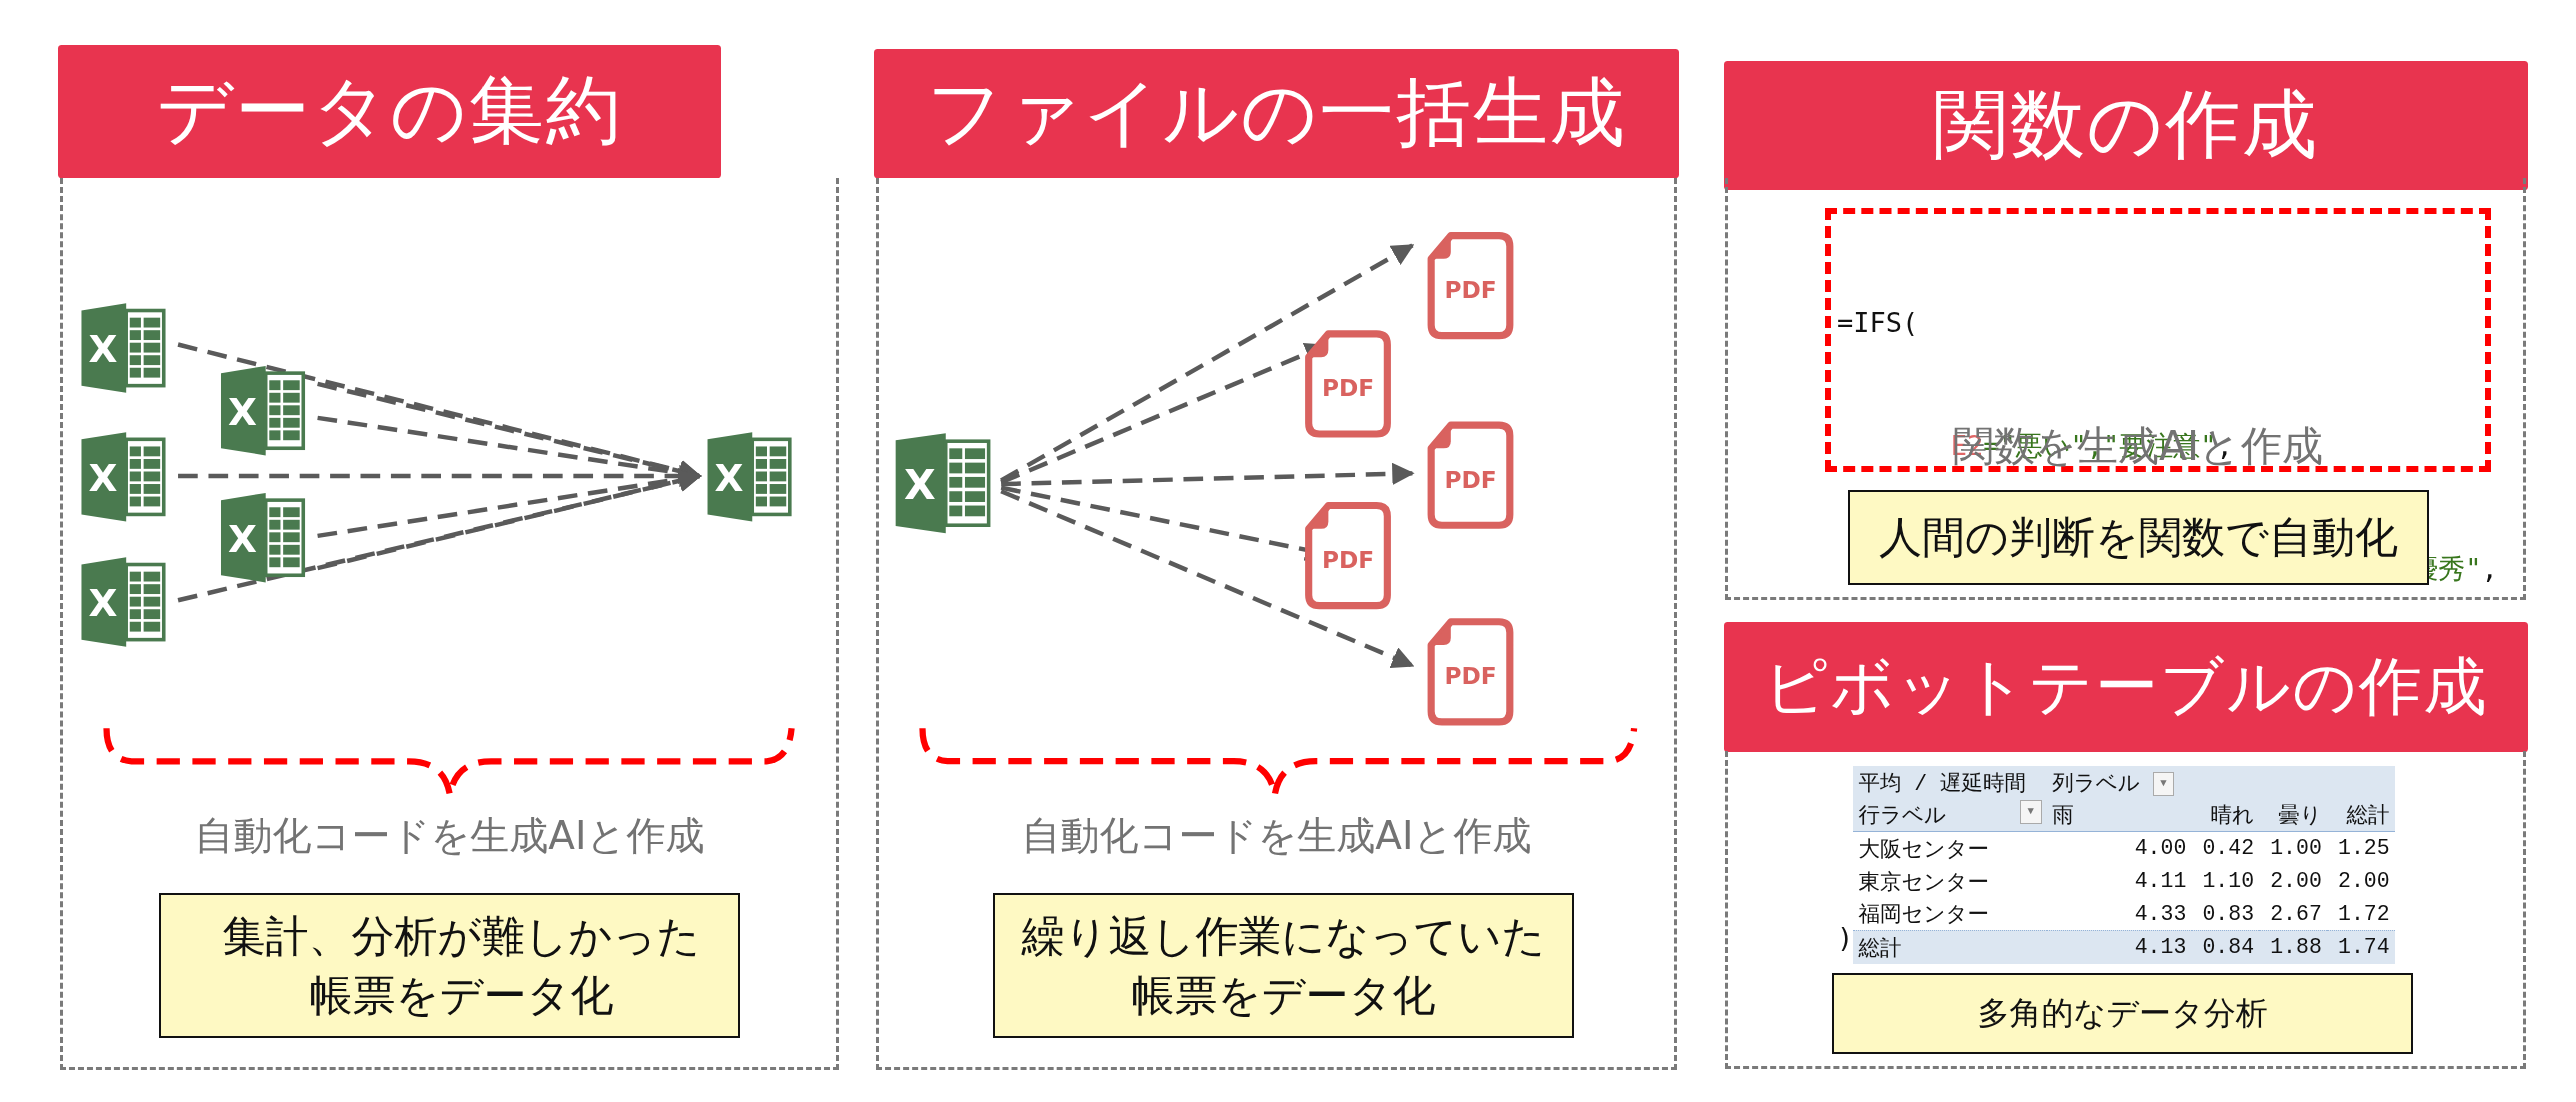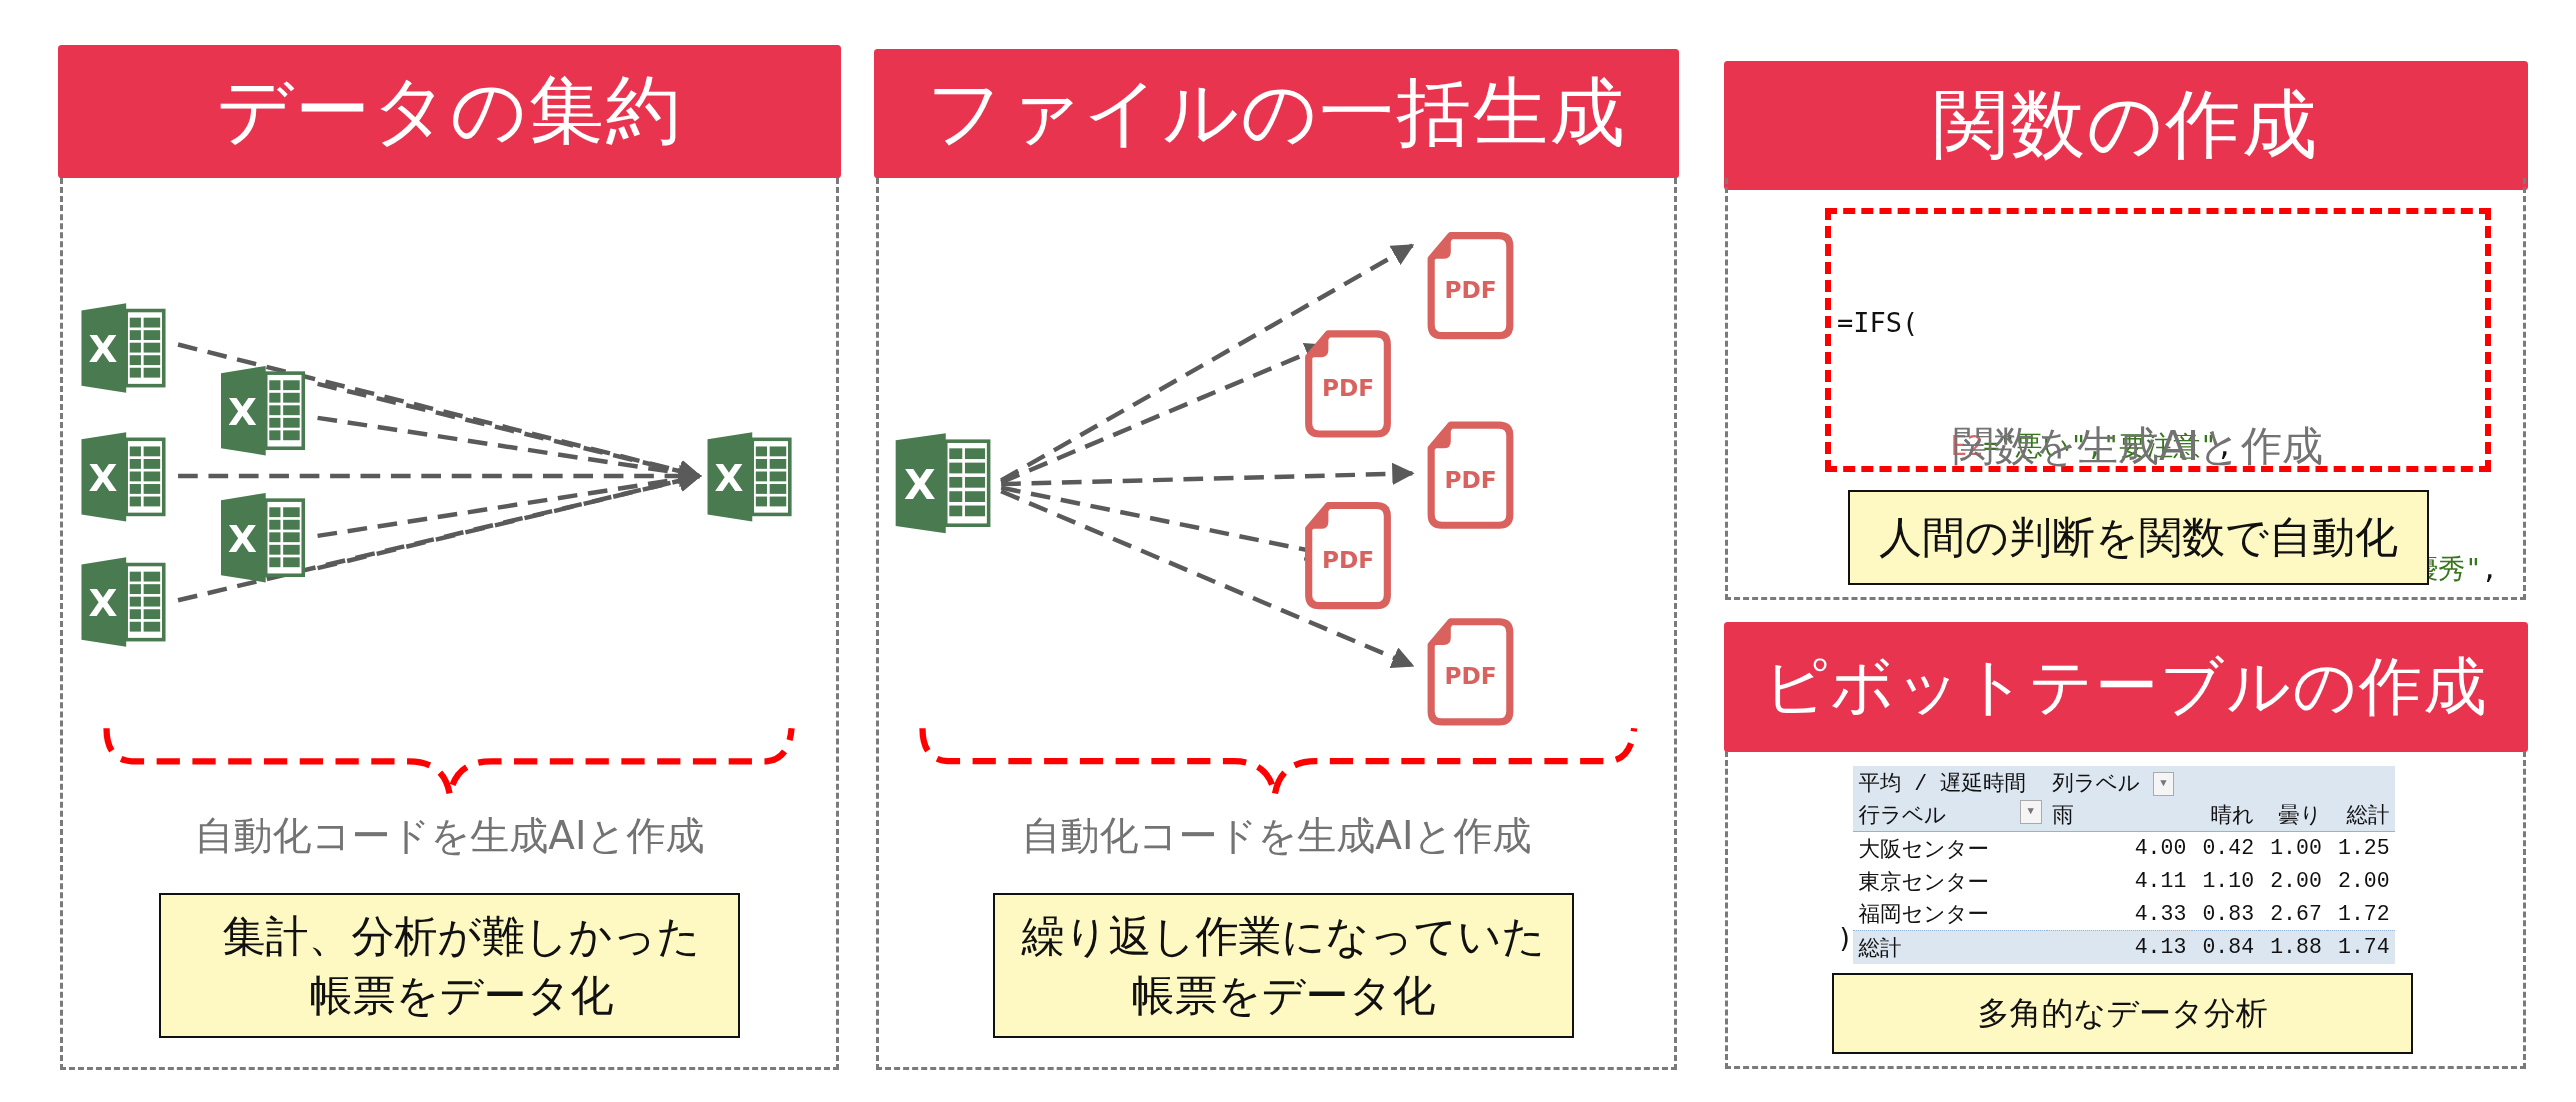--- a/index.html
+++ b/index.html
@@ -22,21 +22,21 @@
   .pivot td { padding:1.8px 5.4px; height:27px; white-space:nowrap; }
   .pivot .hdr { background:#dce6f1; }
   .pivot .num { text-align:right; }
   .dd { display:inline-block; width:19.7px; height:21.5px; border:0.9px solid #aaa; background:#f5f5f5;
         font-size:10.7px; line-height:21.5px; text-align:center; color:#777; vertical-align:middle; }
   svg text { font-family:"DejaVu Sans", sans-serif; }
 </style>
 </head>
 <body>
 
-<div class="abs header" style="left:58px; top:45px; width:783px; height:133px;">
+<div class="abs header" style="left:58px; top:45px; width:663px; height:133px;">
   <span>データの集約</span>
 </div>
 <div class="abs panel-box" style="left:60px; top:178px; width:779px; height:892px;"></div>
 
 <svg class="abs" style="left:60px; top:178px;" width="779" height="892" viewBox="0 0 871 997">
   <defs>
     <marker id="ah1" viewBox="0 0 10 10" refX="9" refY="5" markerWidth="5" markerHeight="5" orient="auto">
       <path d="M0,0 L10,5 L0,10 z" fill="#5a5a5a"></path>
     </marker>
     <g id="xl">

